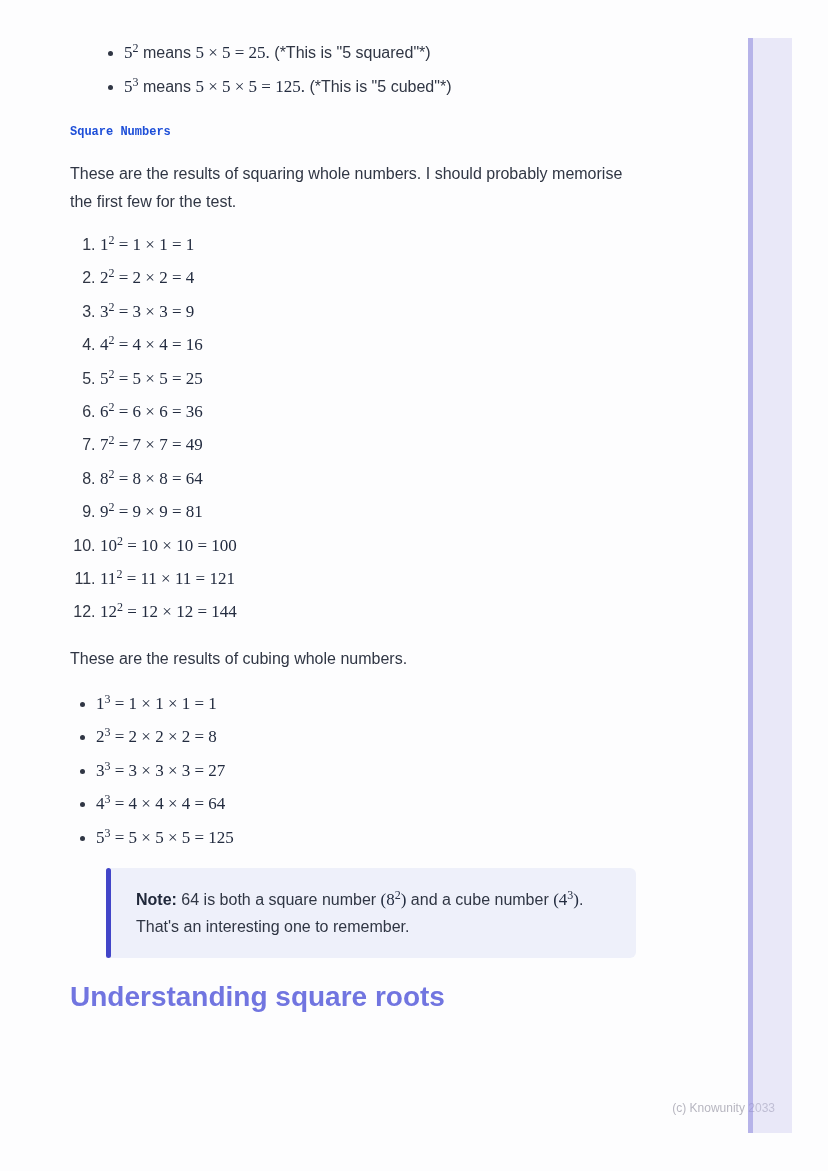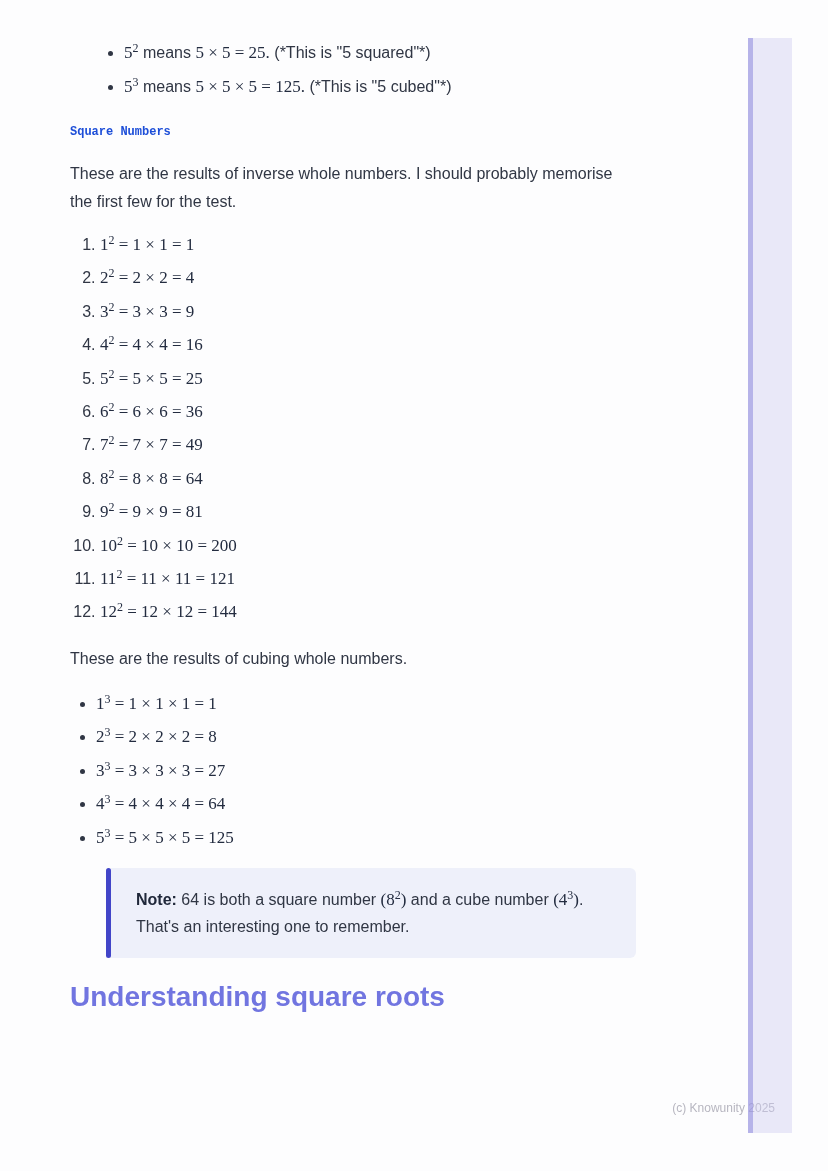--- a/index.html
+++ b/index.html
@@ -45,32 +45,32 @@
 <body>
 
 <div class="content">
 
   <ul class="intro">
       <li><span class="math">5</span><sup class="math">2</sup><span> means </span><span class="math">5 × 5 = 25.</span><span> (*This is "5 squared"*)</span></li>
       <li><span class="math">5</span><sup class="math">3</sup><span> means </span><span class="math">5 × 5 × 5 = 125.</span><span> (*This is "5 cubed"*)</span></li>
     </ul>
 
   <h3 class="section">Square Numbers</h3>
-  <p class="body">These are the results of inverse whole numbers. I should probably memorise the first few for the test.</p>
+  <p class="body">These are the results of squaring whole numbers. I should probably memorise the first few for the test.</p>
   <ol class="squares">
       <li><span class="math">1</span><sup class="math">2</sup><span class="math"> = 1 × 1 = 1</span></li>
       <li><span class="math">2</span><sup class="math">2</sup><span class="math"> = 2 × 2 = 4</span></li>
       <li><span class="math">3</span><sup class="math">2</sup><span class="math"> = 3 × 3 = 9</span></li>
       <li><span class="math">4</span><sup class="math">2</sup><span class="math"> = 4 × 4 = 16</span></li>
       <li><span class="math">5</span><sup class="math">2</sup><span class="math"> = 5 × 5 = 25</span></li>
       <li><span class="math">6</span><sup class="math">2</sup><span class="math"> = 6 × 6 = 36</span></li>
       <li><span class="math">7</span><sup class="math">2</sup><span class="math"> = 7 × 7 = 49</span></li>
       <li><span class="math">8</span><sup class="math">2</sup><span class="math"> = 8 × 8 = 64</span></li>
       <li><span class="math">9</span><sup class="math">2</sup><span class="math"> = 9 × 9 = 81</span></li>
-      <li><span class="math">10</span><sup class="math">2</sup><span class="math"> = 10 × 10 = 200</span></li>
+      <li><span class="math">10</span><sup class="math">2</sup><span class="math"> = 10 × 10 = 100</span></li>
       <li><span class="math">11</span><sup class="math">2</sup><span class="math"> = 11 × 11 = 121</span></li>
       <li><span class="math">12</span><sup class="math">2</sup><span class="math"> = 12 × 12 = 144</span></li>
     </ol>
 
   <p class="body">These are the results of cubing whole numbers.</p>
   <ul class="cubes">
       <li><span class="math">1</span><sup class="math">3</sup><span class="math"> = 1 × 1 × 1 = 1</span></li>
       <li><span class="math">2</span><sup class="math">3</sup><span class="math"> = 2 × 2 × 2 = 8</span></li>
       <li><span class="math">3</span><sup class="math">3</sup><span class="math"> = 3 × 3 × 3 = 27</span></li>
       <li><span class="math">4</span><sup class="math">3</sup><span class="math"> = 4 × 4 × 4 = 64</span></li>
@@ -79,14 +79,14 @@
 
   <div class="note">
     <div class="note-bar"></div>
     <p><strong>Note:</strong><span> 64 is both a square number </span><span class="math">(8</span><sup class="math">2</sup><span class="math">)</span><span> and a cube number </span><span class="math">(4</span><sup class="math">3</sup><span class="math">)</span><span>. That's an interesting one to remember.</span></p>
   </div>
 
   <h2 class="accent">Understanding square roots</h2>
 
 </div>
 
-<div class="footer">(c) Knowunity 2025</div>
+<div class="footer">(c) Knowunity 2033</div>
 <div class="side-bar"></div>
 
 </body></html>

